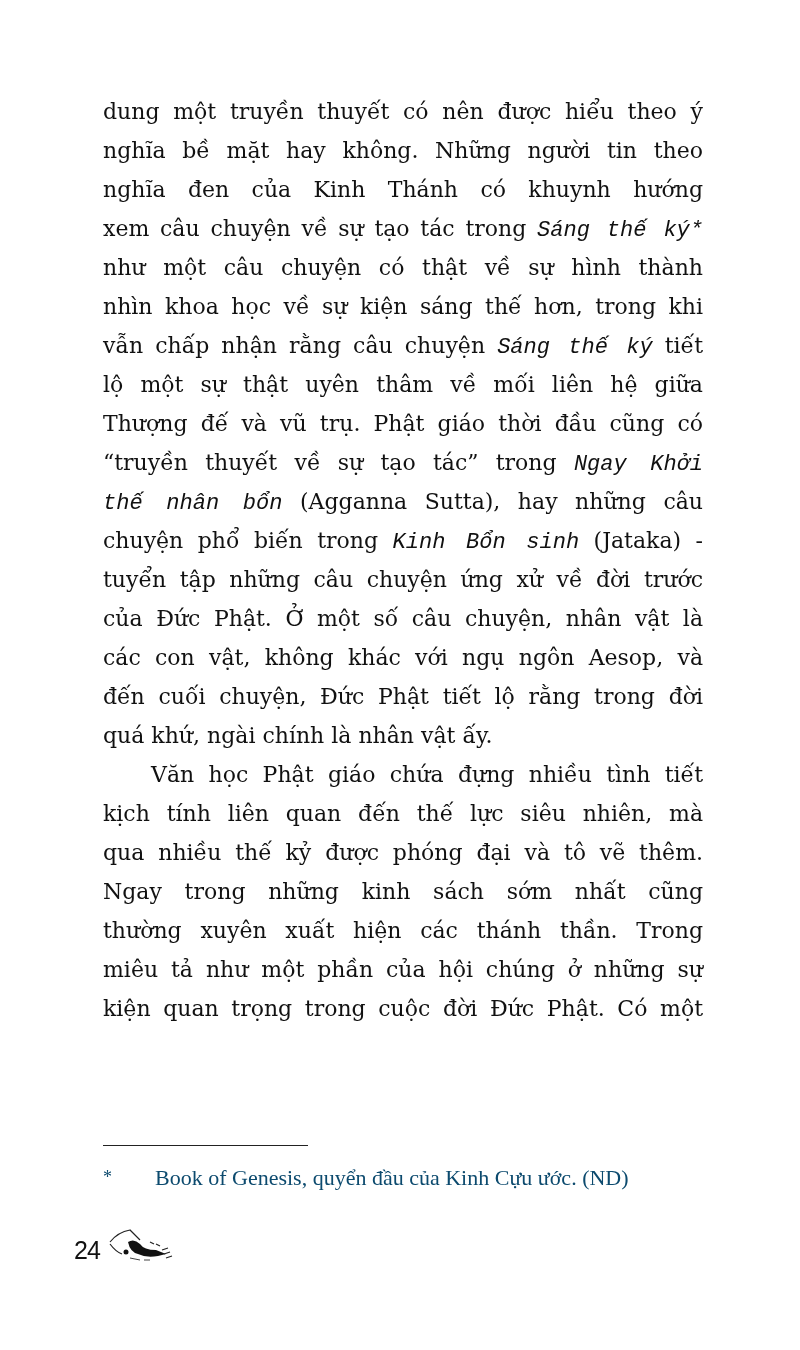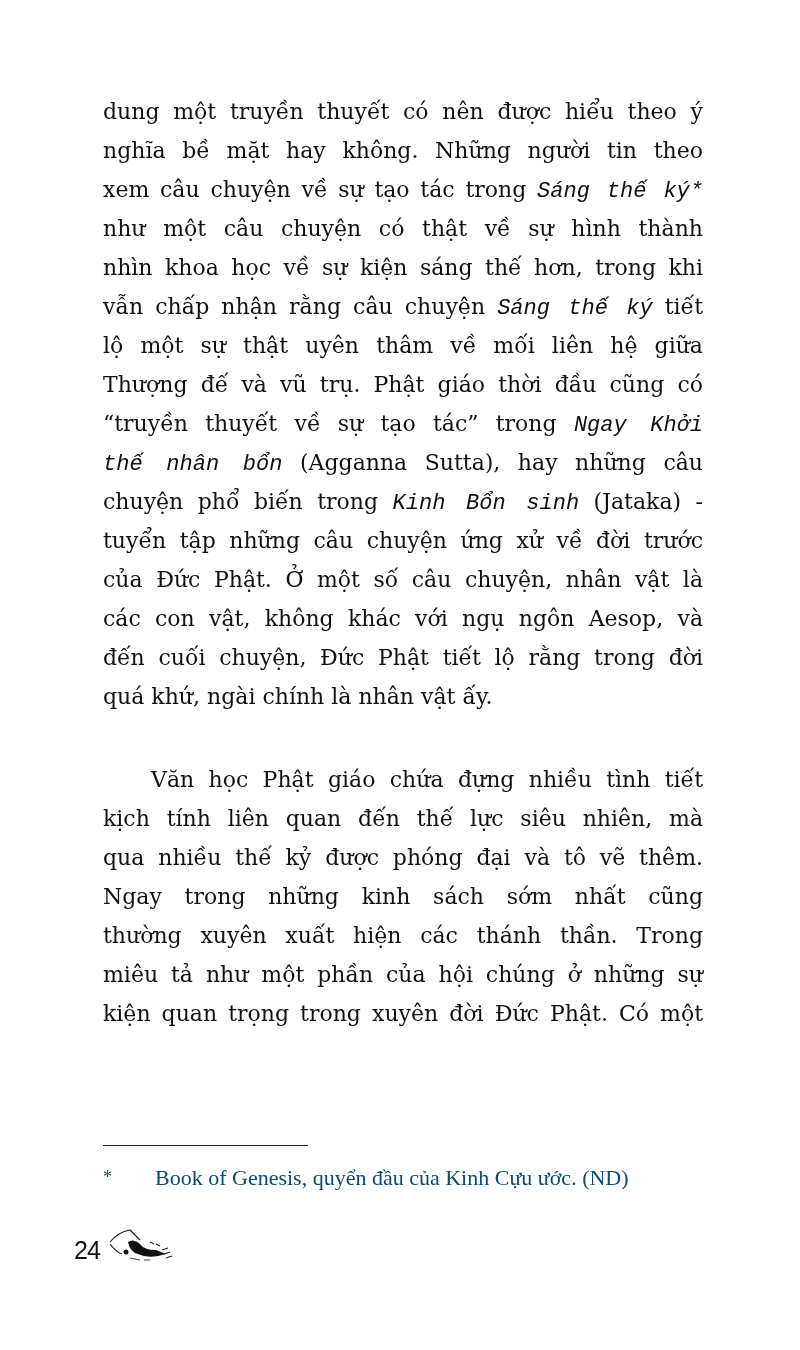--- a/index.html
+++ b/index.html
@@ -5,60 +5,61 @@
     html, body { margin: 0; padding: 0; background: #ffffff; }
     body { width: 800px; height: 1350px; position: relative; overflow: hidden; }
     .page { position: absolute; left: 0; top: 0; width: 800px; height: 1350px; background: #fff; }
     .body-text {
       position: absolute; left: 103px; top: 92px; width: 600px;
       font-family: "DejaVu Serif", "Liberation Serif", serif;
       font-size: 22px; line-height: 39px; color: #111;
     }
     .line { display: block; white-space: nowrap; text-align: justify; text-align-last: justify; height: 39px; }
     .line.last { text-align-last: left; }
-    .line.indent { padding-left: 48px; margin-top: 44px; }
+    .line.indent { padding-left: 48px; }
     .line i { font-style: italic; font-family: Liberation Mono, monospace; }
     .fn-rule { position: absolute; left: 103px; top: 1145px; width: 205px; height: 0; border-top: 1.6px solid #222; }
     .footnote {
       position: absolute; left: 103px; top: 1165px; width: 600px;
       font-family: "Liberation Serif", "DejaVu Serif", serif; font-size: 22px; color: #0c4a6e;
     }
     .fn-mark { display: inline-block; width: 52px; font-size: 18px; vertical-align: 2px; }
     .folio { position: absolute; left: 74px; top: 1228px; width: 120px; height: 40px; }
     .folio-num { position: absolute; left: 0; top: 8px; font-family: "Liberation Sans", "DejaVu Sans", sans-serif; font-size: 25px; color: #111; letter-spacing: -1px; }
     .folio-orn { position: absolute; left: 26px; top: 0; }
   </style>
 </head>
 <body>
 
 <div class="page">
   <div class="body-text" id="body-text">
       <span class="line"><span>dung một truyền thuyết có nên được hiểu theo ý</span></span>
       <span class="line"><span>nghĩa bề mặt hay không. Những người tin theo</span></span>
+      <span class="line"><span>nghĩa đen của Kinh Thánh có khuynh hướng</span></span>
       <span class="line"><span>xem câu chuyện về sự tạo tác trong </span><i>Sáng thế ký*</i></span>
       <span class="line"><span>như một câu chuyện có thật về sự hình thành</span></span>
       <span class="line"><span>nhìn khoa học về sự kiện sáng thế hơn, trong khi</span></span>
       <span class="line"><span>vẫn chấp nhận rằng câu chuyện </span><i>Sáng thế ký</i><span> tiết</span></span>
       <span class="line"><span>lộ một sự thật uyên thâm về mối liên hệ giữa</span></span>
       <span class="line"><span>Thượng đế và vũ trụ. Phật giáo thời đầu cũng có</span></span>
       <span class="line"><span>“truyền thuyết về sự tạo tác” trong </span><i>Ngay Khởi</i></span>
       <span class="line"><i>thế nhân bổn</i><span> (Agganna Sutta), hay những câu</span></span>
       <span class="line"><span>chuyện phổ biến trong </span><i>Kinh Bổn sinh</i><span> (Jataka) -</span></span>
       <span class="line"><span>tuyển tập những câu chuyện ứng xử về đời trước</span></span>
       <span class="line"><span>của Đức Phật. Ở một số câu chuyện, nhân vật là</span></span>
       <span class="line"><span>các con vật, không khác với ngụ ngôn Aesop, và</span></span>
       <span class="line"><span>đến cuối chuyện, Đức Phật tiết lộ rằng trong đời</span></span>
       <span class="line last"><span>quá khứ, ngài chính là nhân vật ấy.</span></span>
       <span class="line indent"><span>Văn học Phật giáo chứa đựng nhiều tình tiết</span></span>
       <span class="line"><span>kịch tính liên quan đến thế lực siêu nhiên, mà</span></span>
       <span class="line"><span>qua nhiều thế kỷ được phóng đại và tô vẽ thêm.</span></span>
       <span class="line"><span>Ngay trong những kinh sách sớm nhất cũng</span></span>
       <span class="line"><span>thường xuyên xuất hiện các thánh thần. Trong</span></span>
       <span class="line"><span>miêu tả như một phần của hội chúng ở những sự</span></span>
-      <span class="line"><span>kiện quan trọng trong xuyên đời Đức Phật. Có một</span></span>
+      <span class="line"><span>kiện quan trọng trong cuộc đời Đức Phật. Có một</span></span>
     </div>
 
   <div class="fn-rule"></div>
   <div class="footnote">
     <span class="fn-mark">*</span><span>Book of Genesis, quyển đầu của Kinh Cựu ước. (ND)</span>
   </div>
 
   <div class="folio">
     <span class="folio-num">24</span>
     <svg class="folio-orn" width="80" height="36" viewBox="0 0 80 36">

